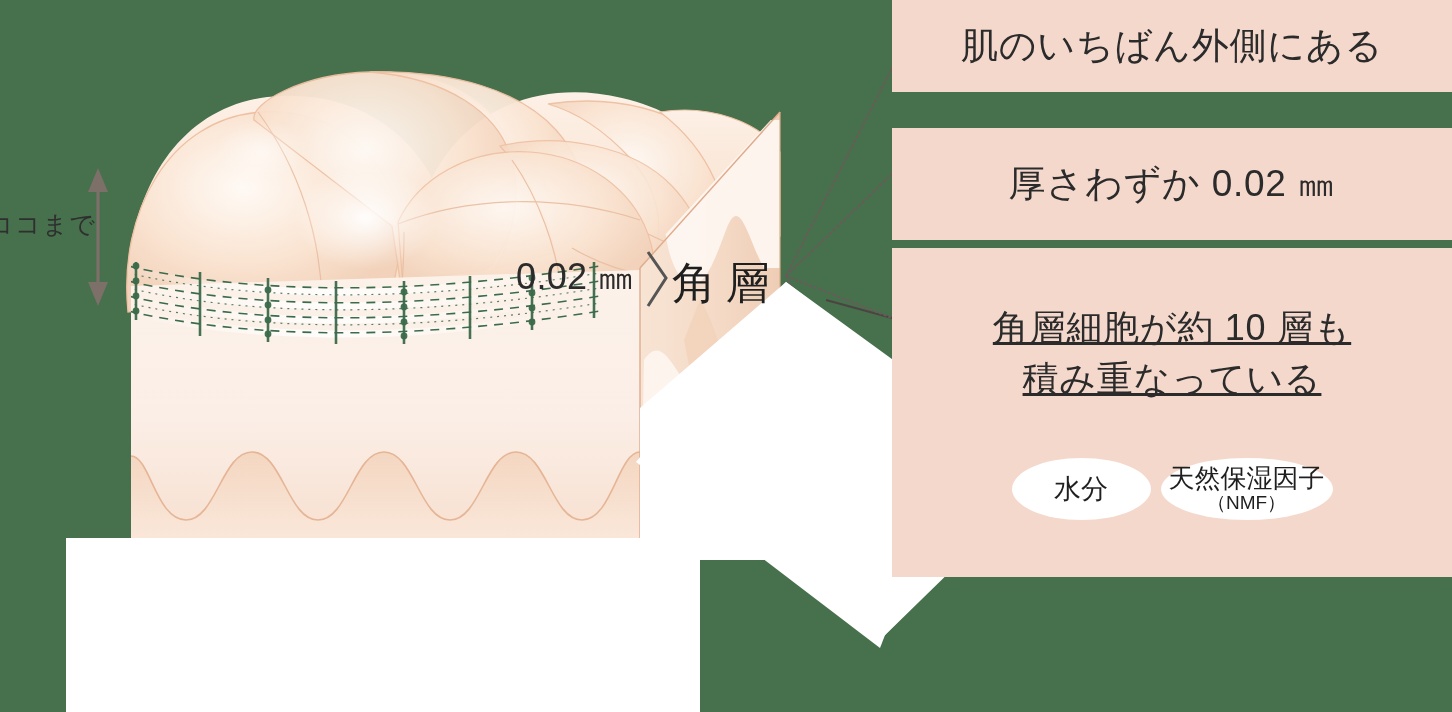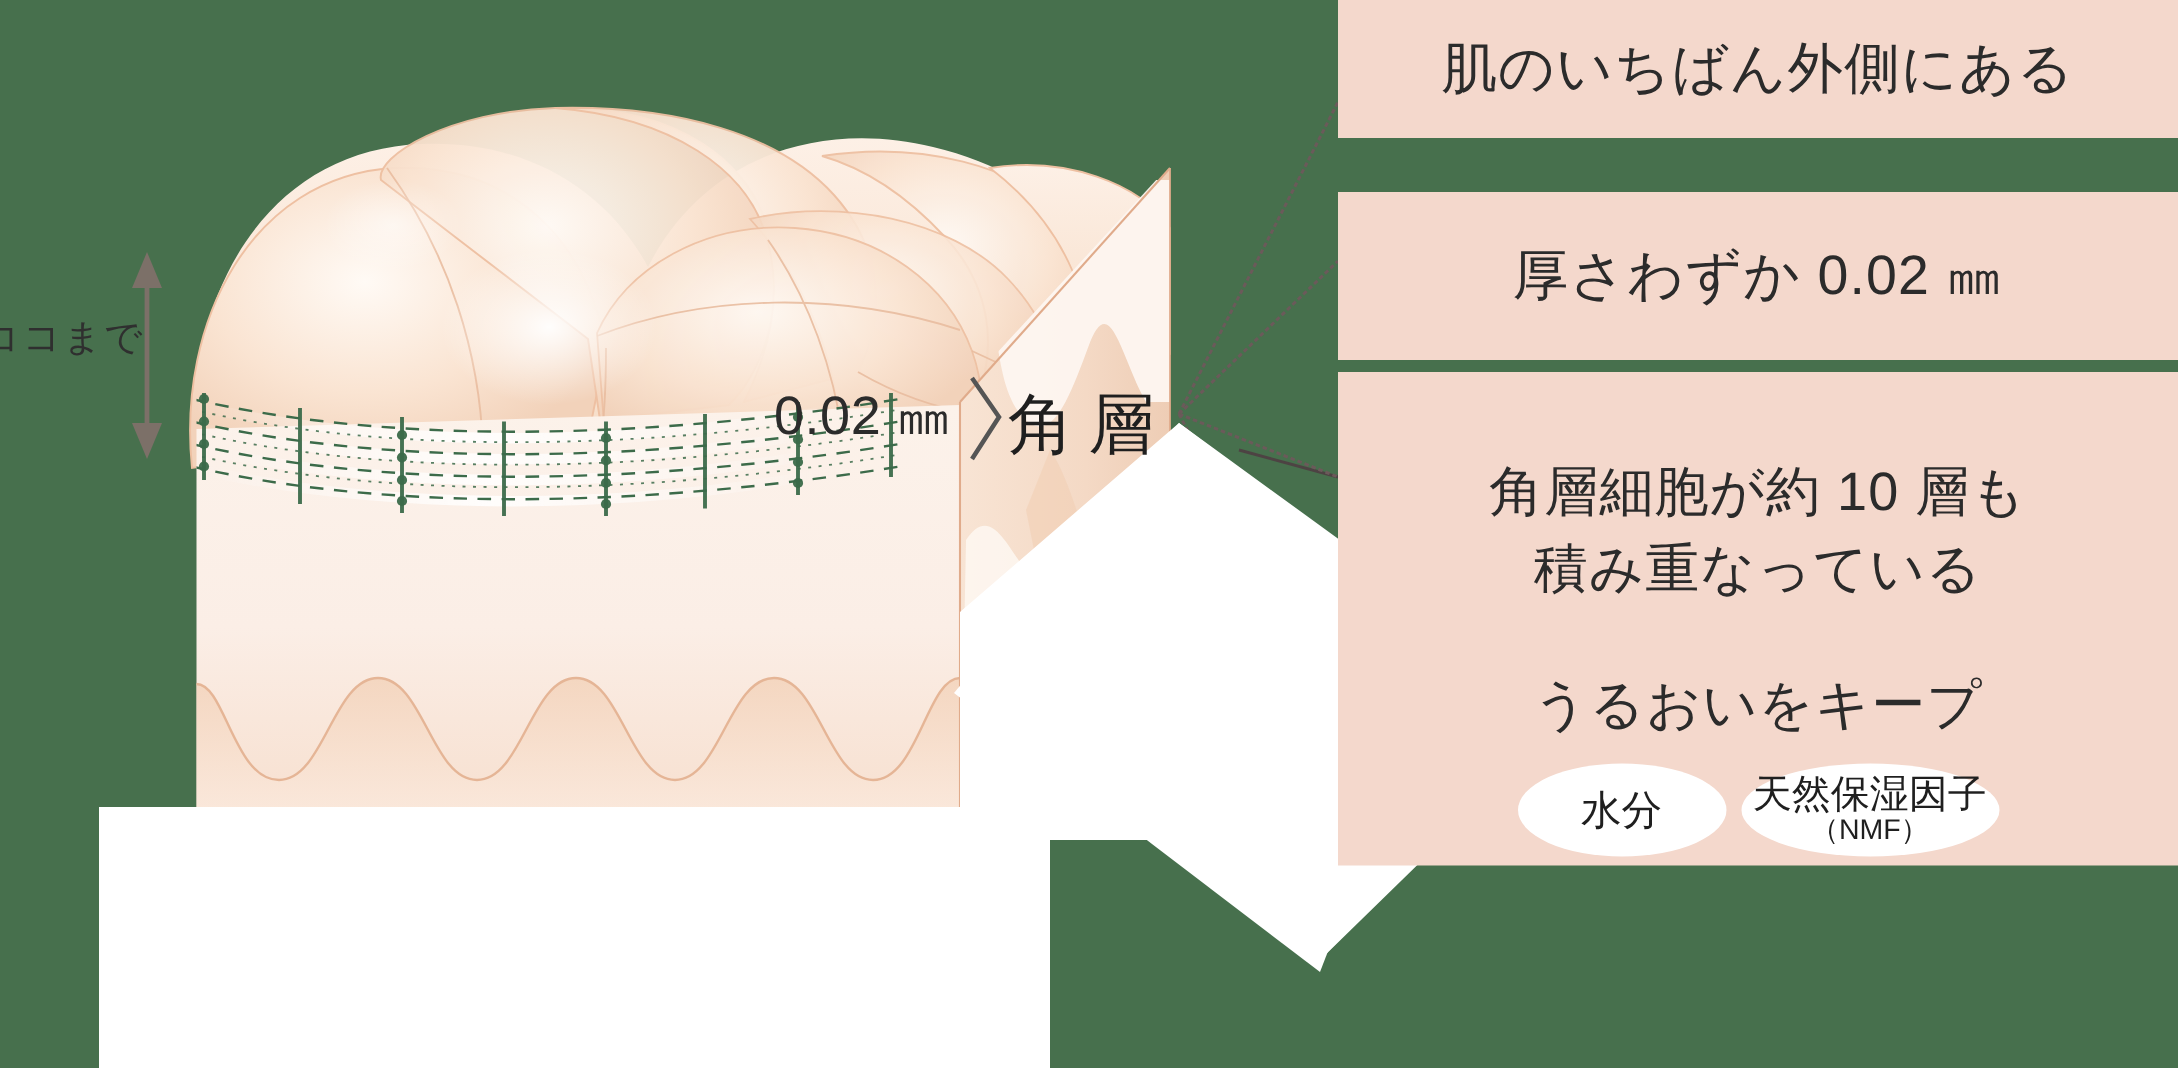--- a/index.html
+++ b/index.html
@@ -32,21 +32,21 @@
     box-sizing:border-box;
   }
   .panel .ptext{
     font-family:"Liberation Sans","DejaVu Sans",sans-serif;
     font-weight:400;
     letter-spacing:.02em;
     line-height:1.42;
   }
   #panel1{left:892px;top:0px;width:560px;height:92px;}
   #panel2{left:892px;top:128px;width:560px;height:112px;}
-  #panel3{left:892px;top:248px;width:560px;height:210px;}
+  #panel3{left:892px;top:248px;width:560px;height:210px;text-decoration:underline;}
   #panel4{left:892px;top:418px;width:560px;height:159px;
           flex-direction:column;justify-content:flex-start;padding-top:26px;}
   #panel1 .ptext,#panel2 .ptext{font-size:37px;}
   #panel3 .ptext{font-size:36px;}
   #panel4 .keep{font-size:36px;}
 
   
   .chips{
     display:flex;align-items:center;justify-content:space-between;
     gap:10px;margin-top:14px;
@@ -307,21 +307,20 @@
     </div>
 
     <div class="panel" id="panel3">
       <div class="ptext">
         <div>角層細胞が約 10 層も</div>
         <div>積み重なっている</div>
       </div>
     </div>
 
     <div class="panel" id="panel4">
-      <div class="ptext keep">うるおいをキープ</div>
       <div class="chips">
         <div class="chip" id="chip-water">
           <span class="c1">水分</span>
         </div>
         <div class="chip" id="chip-nmf">
           <span class="c1">天然保湿因子</span>
           <span class="c2">（NMF）</span>
         </div>
       </div>
     </div>

